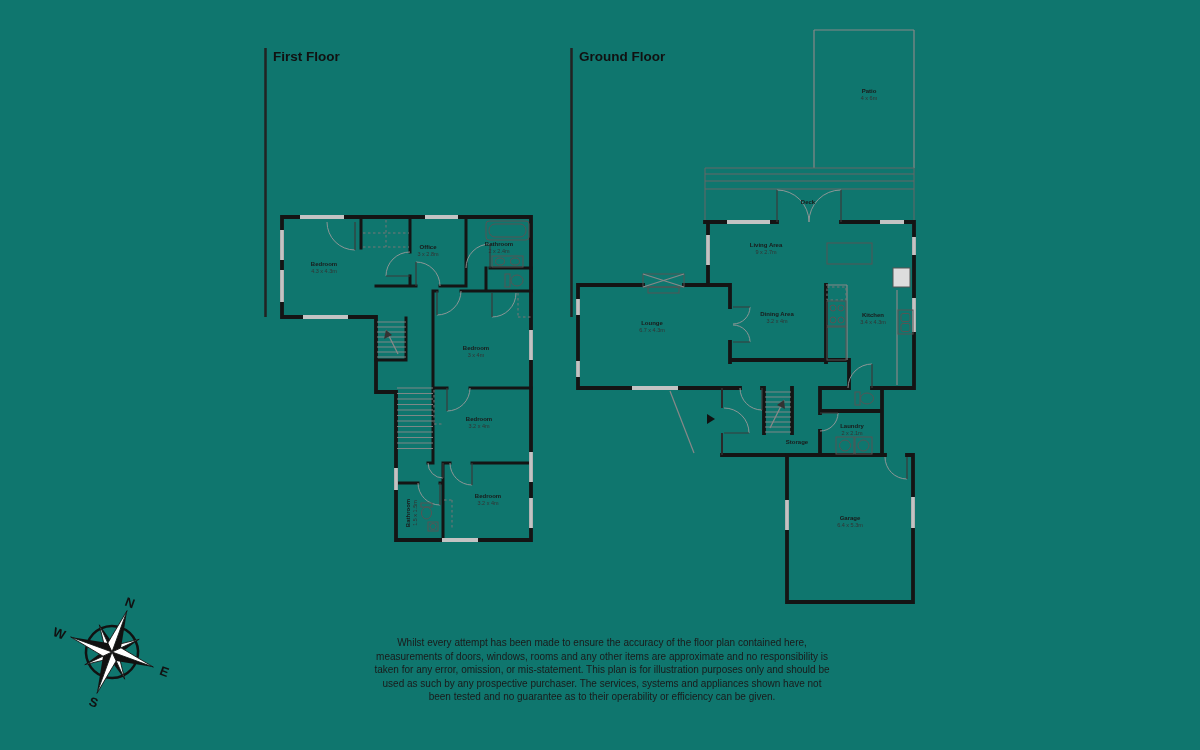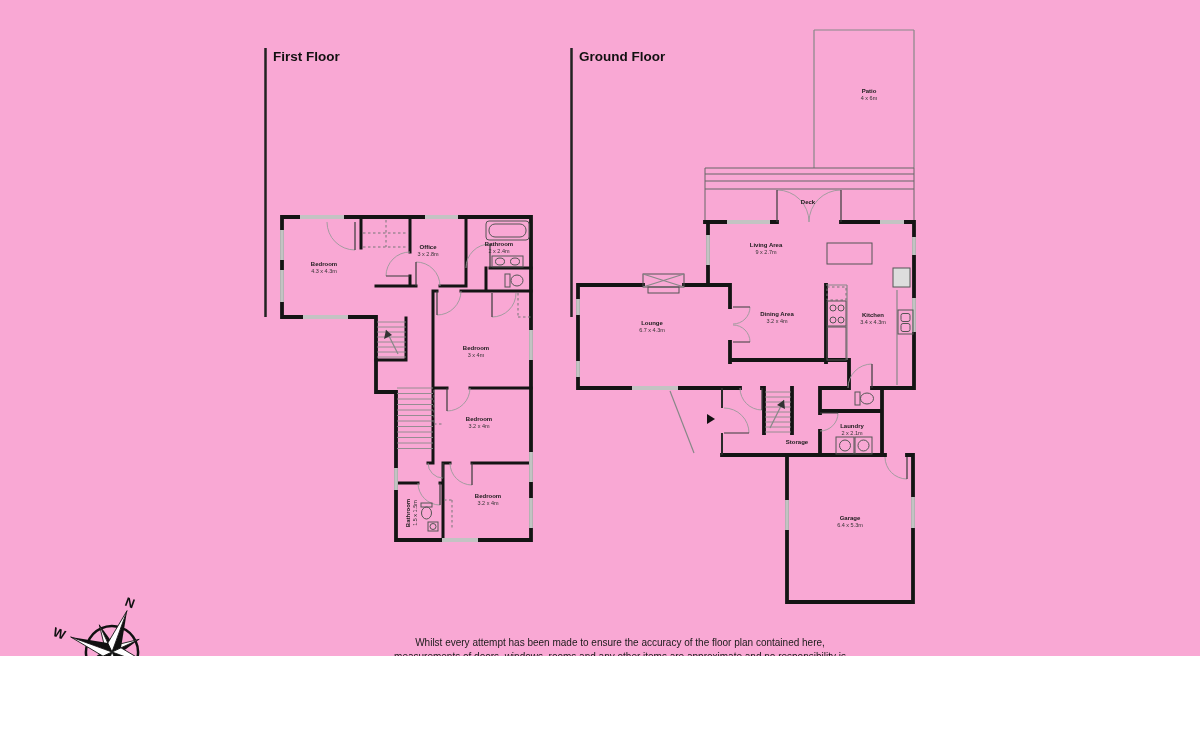--- a/index.html
+++ b/index.html
@@ -1,35 +1,35 @@
 <!DOCTYPE html>
 <html><head>
 <meta charset="utf-8">
 <style>
   html,body{margin:0;padding:0;background:#fff;}
-  #page{position:relative;width:1200px;height:656px;background:#f9a8d4;overflow:hidden;
+  #page{position:relative;width:1200px;height:750px;background:#0f766e;overflow:hidden;
         font-family:"Liberation Sans",sans-serif;}
   #plan-svg{position:absolute;left:0;top:0;}
   .floor-title{font:bold 13.5px "Liberation Sans",sans-serif;fill:#111;}
   .rname{font:bold 6px "Liberation Sans",sans-serif;fill:#1a1a1a;text-anchor:middle;}
   .rdim{font:5.5px "Liberation Sans",sans-serif;fill:#333;text-anchor:middle;}
   .compass-letter{font:bold 13px "Liberation Sans",sans-serif;fill:#111;text-anchor:middle;}
   .wall{stroke:#141414;stroke-width:3.8;fill:none;stroke-linecap:square;}
   .iwall{stroke:#141414;stroke-width:3;fill:none;stroke-linecap:square;}
   .thinwall{stroke:#2a2a2a;stroke-width:2;fill:none;}
   .window{stroke:#c3c3c3;stroke-width:3.8;fill:none;}
   .arc{stroke:#9a9a9a;stroke-width:0.9;fill:none;}
   .leaf{stroke:#3a3a3a;stroke-width:1.2;fill:none;}
   .tread{stroke:#8a8a8a;stroke-width:0.9;fill:none;}
   .fixture{stroke:#555;stroke-width:1;fill:none;}
   .dashline{stroke:#777;stroke-width:1;fill:none;stroke-dasharray:2.5 2.5;}
   .divider{stroke:#222;stroke-width:2.5;}
   .deckline{stroke:#666;stroke-width:1;fill:none;}
   .thinline{stroke:#888;stroke-width:1.2;fill:none;}
-  #disclaimer{position:absolute;left:390px;top:636px;width:460px;text-align:center;
+  #disclaimer{position:absolute;left:372px;top:636px;width:460px;text-align:center;
       font-size:10px;line-height:13.6px;color:#1a1a1a;}
 </style>
 </head>
 <body>
 
 <div id="page">
 
 <svg id="plan-svg" width="1200" height="750" viewBox="0 0 1200 750">
 
   <line class="divider" x1="265.5" y1="48" x2="265.5" y2="317"></line>

